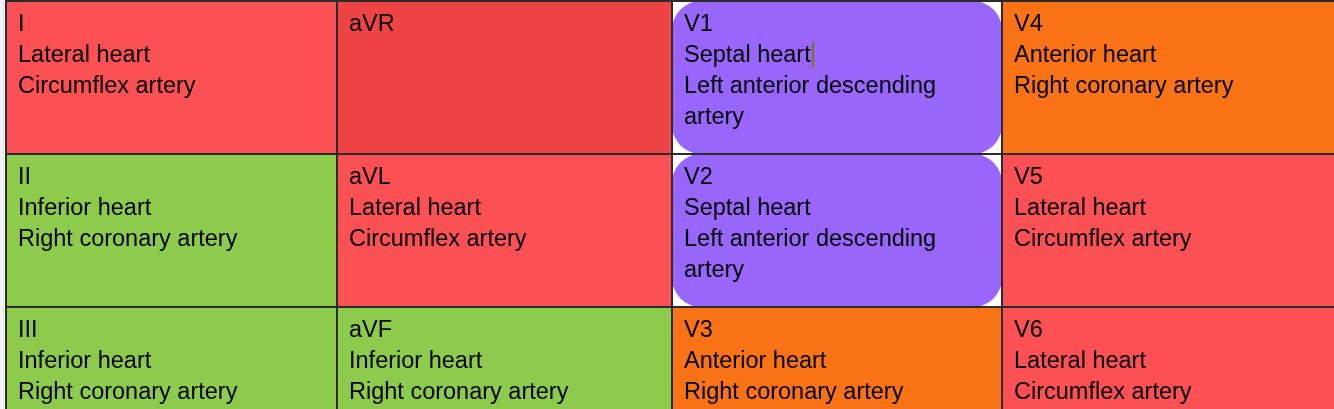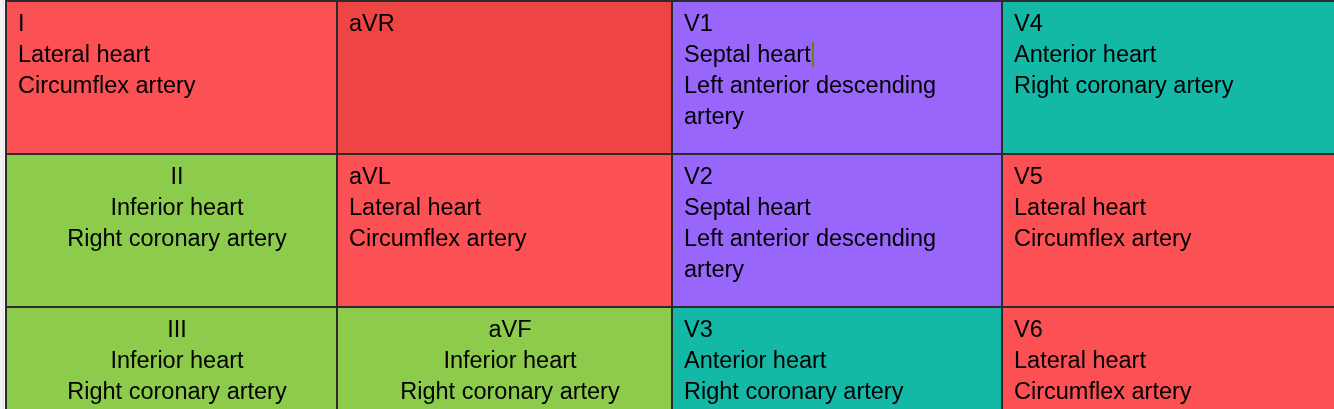--- a/index.html
+++ b/index.html
@@ -61,23 +61,23 @@
   .ecg-table tr.row-3 td { height: 110px; }
 
   
   col.c1 { width: 331px; }
   col.c2 { width: 335px; }
   col.c3 { width: 330px; }
   col.c4 { width: 333px; }
 
   
   td.fill-red    { background: #fb5054; }
-  td.fill-green  { background: #8ccb4b; text-align: center; }
-  td.fill-purple { background: #9966fb; }
-  td.fill-blue   { background: #14b8a6; }
+  td.fill-green  { background: #8ccb4b; }
+  td.fill-purple { background: #9966fb; border-radius: 29px; }
+  td.fill-blue   { background: #f97316; }
   td.fill-white  { background: #ef4444; }
 
   .cell-lines {
     display: block;
   }
   .line {
     display: block;
     white-space: normal;
   }
   .lead-label {

